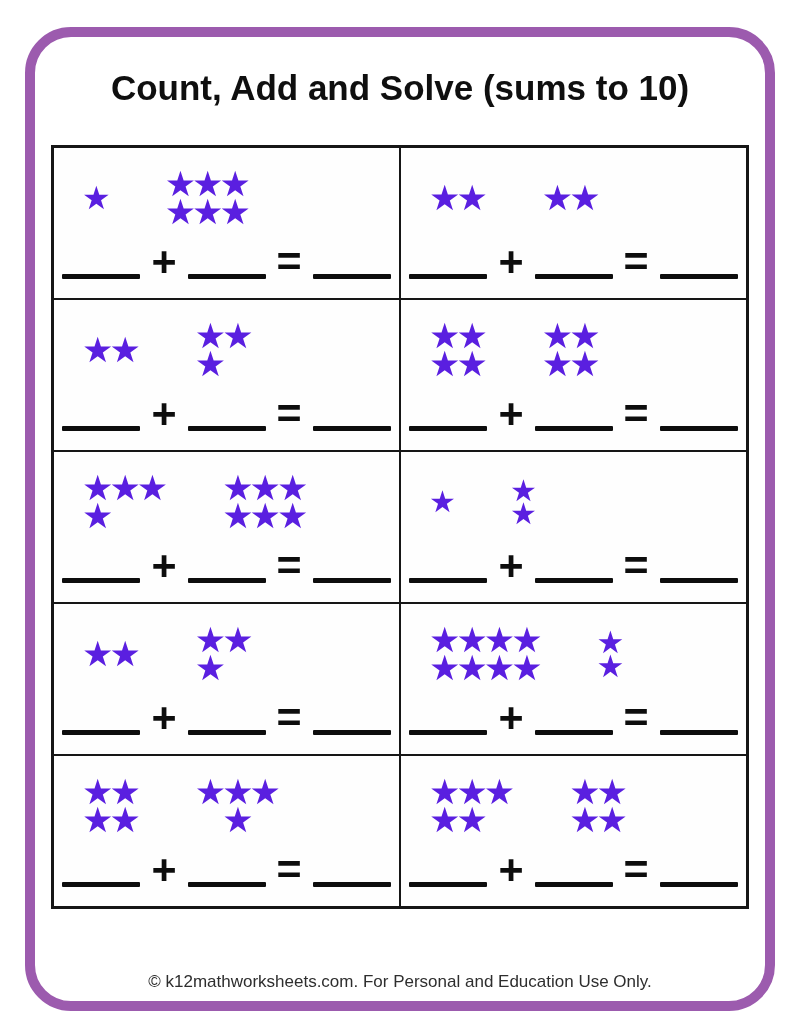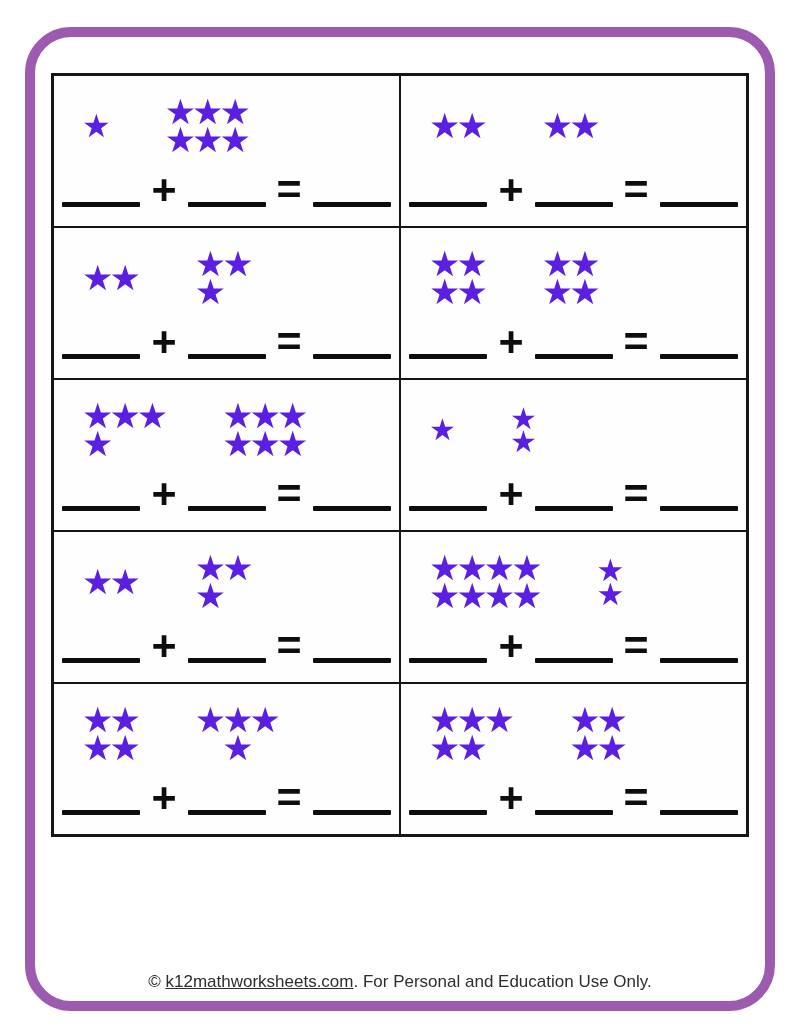--- a/index.html
+++ b/index.html
@@ -105,29 +105,29 @@
     position: absolute;
     left: 0;
     right: 0;
     bottom: 9px;
     text-align: center;
     font-size: 17px;
     color: #2e2e2e;
   }
   .footer a {
     color: #2e2e2e;
-    text-decoration: underline;
     cursor: pointer;
   }
 </style>
 </head>
 <body>
 
 <div class="frame">
 
+  <div class="title">Count, Add and Solve (sums to 10)</div>
 
 
   <div class="grid">
   <div class="cell">
     <div class="stars">
       <div class="group" style="align-items: flex-start;">
             <div class="star-row"><span class="star" style="font-size: 32px;">★</span></div>
           </div>
       <div class="group" style="align-items: flex-start;">
             <div class="star-row"><span class="star" style="font-size: 35px;">★</span><span class="star" style="font-size: 35px;">★</span><span class="star" style="font-size: 35px;">★</span></div>

